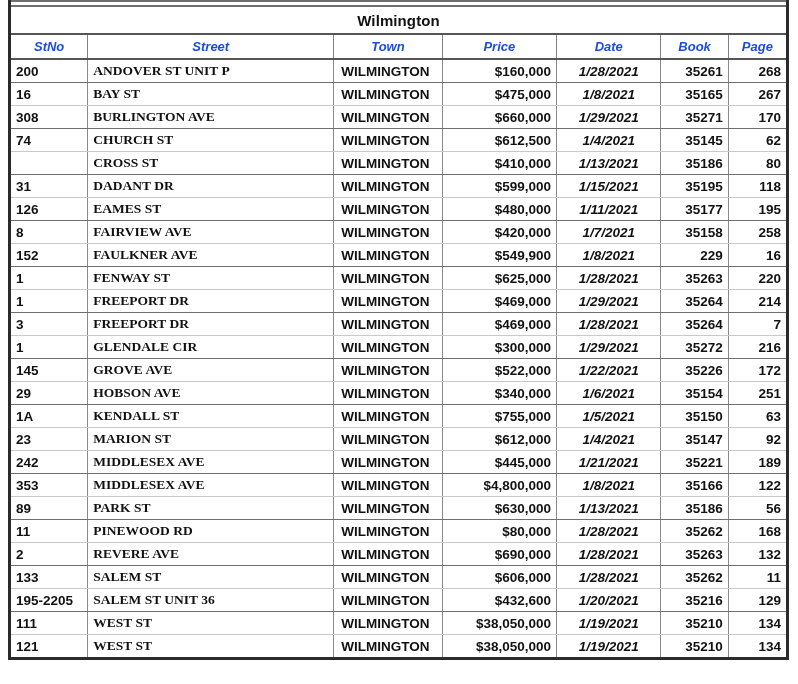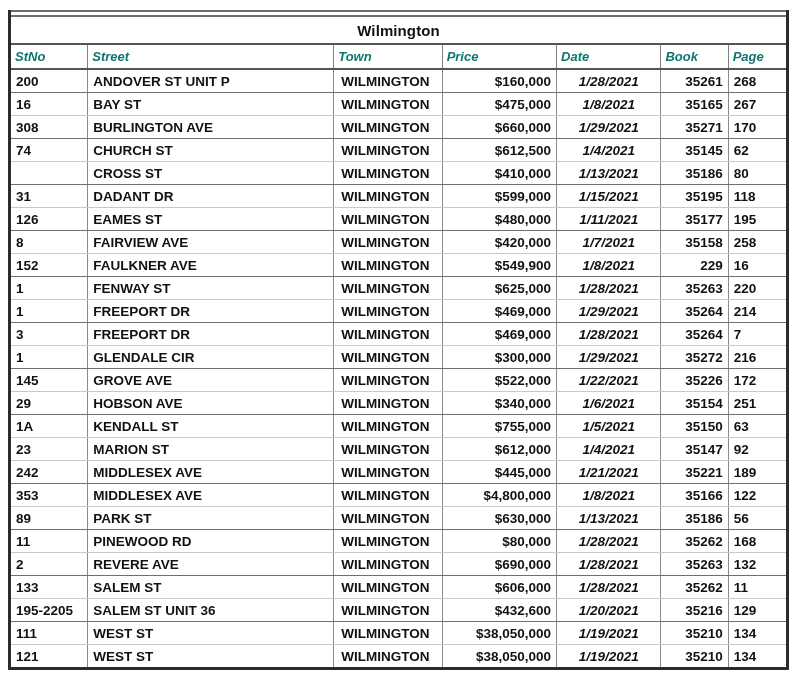--- a/index.html
+++ b/index.html
@@ -10,21 +10,21 @@
   body {
     width: 798px;
     height: 684px;
     overflow: hidden;
     font-family: "Liberation Sans", "DejaVu Sans", sans-serif;
   }
 
   #sheet {
     position: absolute;
     left: 8px;
-    top: 10px;
+    top: 0;
     width: 791px;
   }
 
   table.grid {
     border-collapse: collapse;
     table-layout: fixed;
     width: 781px;
     background: #ffffff;
   }
 
@@ -55,22 +55,22 @@
     padding: 0;
     letter-spacing: 0.1px;
   }
 
   
   tr.head-row th {
     height: 23px;
     font-style: italic;
     font-weight: bold;
     font-size: 13px;
-    color: #0f766e;
-    text-align: left;
+    color: #1d4ed8;
+    text-align: center;
     vertical-align: middle;
     padding: 0 4px;
     border-right: 1px solid #808080;
     border-bottom: 2px solid #555555;
     white-space: nowrap;
   }
   tr.head-row th:last-child { border-right: none; }
 
   
   tr.data-row td {
@@ -86,26 +86,26 @@
   }
   tr.data-row td:last-child { border-right: none; }
 
   
   tr.data-row.rule-dark td { border-bottom: 1px solid #6f6f6f; }
   tr.data-row.rule-light td { border-bottom: 1px solid #c9c9c9; }
   tr.data-row.last-row td { border-bottom: none; margin-top: 48px; }
 
   
   .c-stno   { text-align: left; }
-  .c-street { text-align: left; }
+  .c-street { text-align: left; font-family: Liberation Serif, serif; }
   .c-town   { text-align: left;  padding-left: 7px !important; }
   .c-price  { text-align: right; }
   .c-date   { text-align: center; font-style: italic; }
   .c-book   { text-align: right; }
-  .c-page   { }
+  .c-page   { text-align: right; }
 
   
   col.w-stno   { width: 78px; }
   col.w-street { width: 245px; }
   col.w-town   { width: 108px; }
   col.w-price  { width: 114px; }
   col.w-date   { width: 104px; }
   col.w-book   { width: 67px; }
   col.w-page   { width: 59px; }
 </style>

